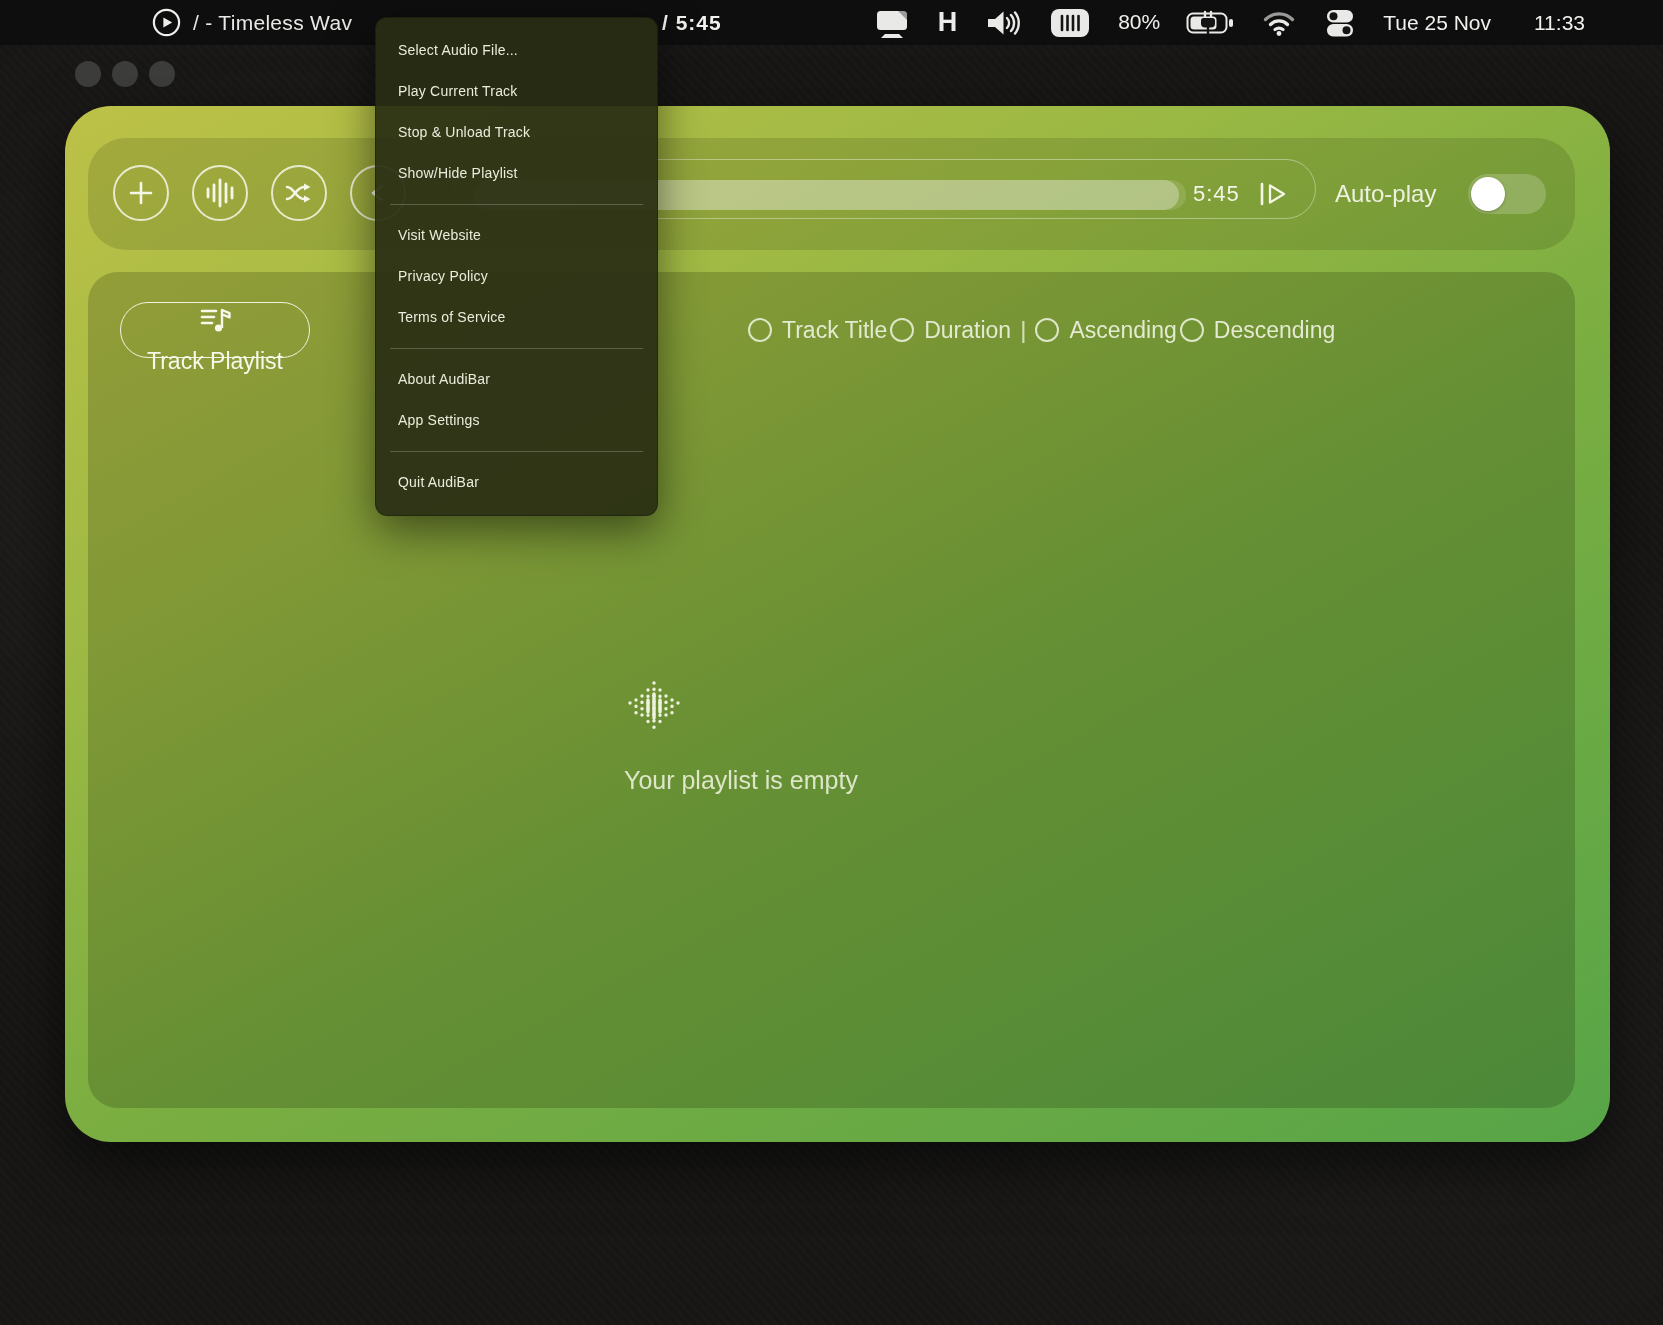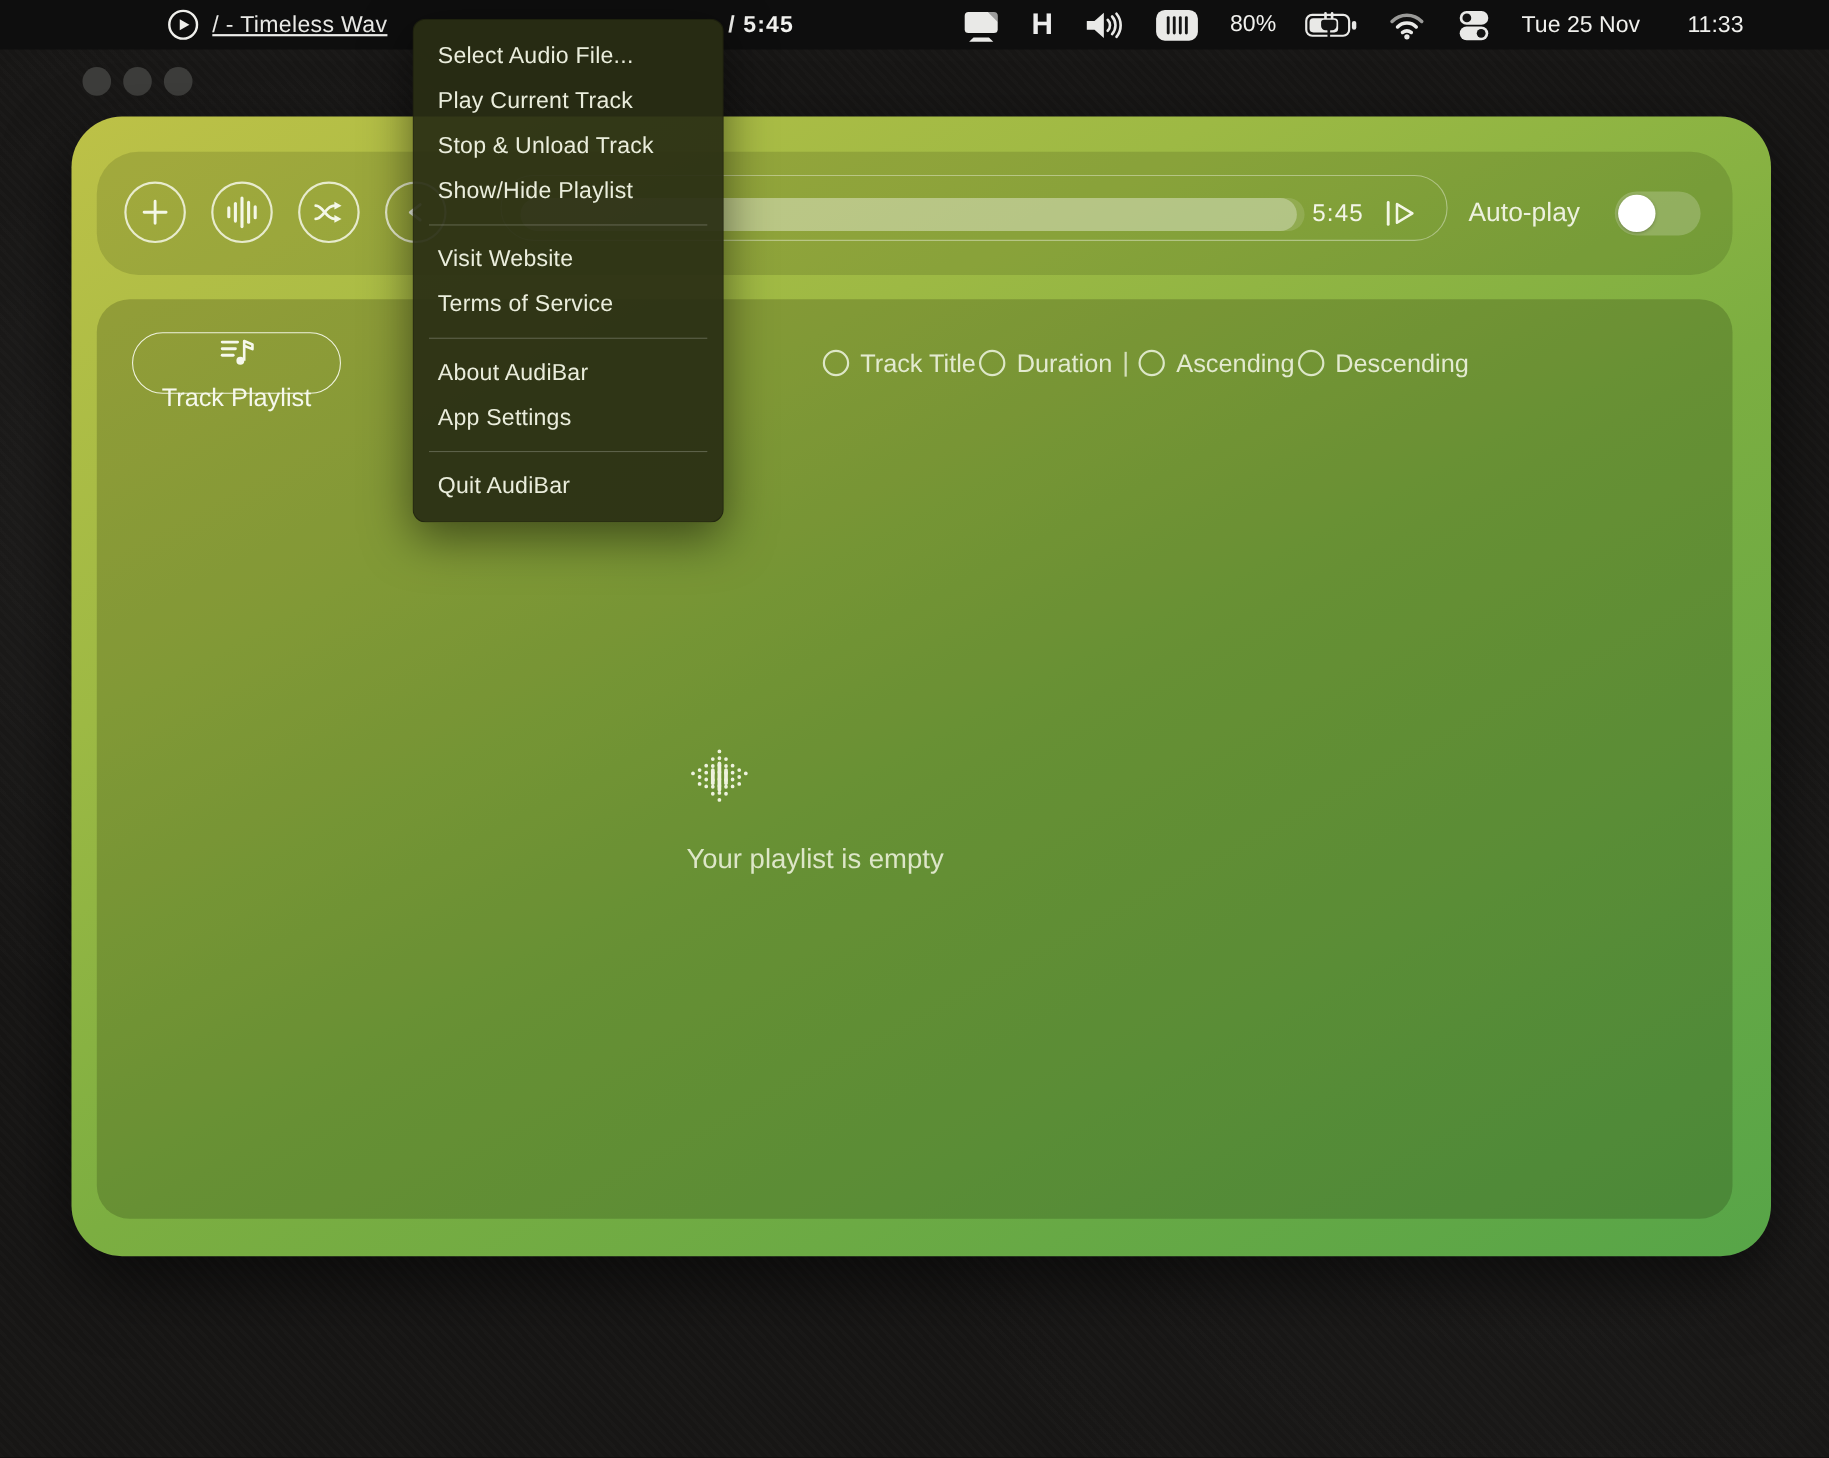--- a/index.html
+++ b/index.html
@@ -7,21 +7,21 @@
     font-family:"Liberation Sans", sans-serif;
     background:
       radial-gradient(1200px 800px at 18% 35%, rgba(255,255,255,0.035), transparent 60%),
       radial-gradient(1100px 900px at 85% 75%, rgba(255,255,255,0.02), transparent 60%),
       repeating-linear-gradient(47deg, rgba(255,255,255,0.012) 0 3px, rgba(0,0,0,0.02) 3px 7px),
       #171615;}
 
   
   .menubar{position:absolute;left:0;top:0;width:100%;height:45px;background:rgba(14,14,14,0.97);
     color:#ededea;}
-  .mb-left{position:absolute;left:152px;top:0;height:45px;display:flex;align-items:center;gap:12px;text-decoration:underline;}
+  .mb-left{position:absolute;left:152px;top:0;height:45px;display:flex;align-items:center;gap:12px;}
   .mb-title{font-size:21px;font-weight:500;color:#e9e9e6;letter-spacing:.3px;white-space:nowrap;}
   .mb-title-right{position:absolute;left:662px;top:0;height:45px;display:flex;align-items:center;
     font-size:21px;font-weight:600;color:#f2f2ef;letter-spacing:1px;}
   .mb-right{position:absolute;right:78px;top:0;height:45px;display:flex;align-items:center;gap:27px;}
   .mb-right .txt{font-size:21px;font-weight:500;color:#f0f0ed;white-space:nowrap;}
   .mb-batt-group{display:flex;align-items:flex-start;gap:26px;}
   .mb-time{margin-left:16px;}
   .mb-icon{display:flex;align-items:center;justify-content:center;}
   .h-glyph{font-size:27px;font-weight:700;color:#ececec;line-height:1;}
 
@@ -68,21 +68,21 @@
     box-sizing:border-box;background:transparent;}
   .radio-sep{color:rgba(235,241,220,0.8);font-size:24px;padding:0 6px;}
 
   .empty-state{position:absolute;left:536px;top:404px;width:480px;text-align:left;}
   .empty-state .msg{margin-top:26px;font-size:25px;color:#dde6c8;}
 
   
   .menu{position:absolute;left:375px;top:17px;width:283px;border-radius:12px;
     background:rgba(41,45,19,0.93);box-shadow:0 14px 44px rgba(0,0,0,0.5);
     padding:12px 0;box-sizing:border-box;border:1px solid rgba(0,0,0,0.25);}
-  .menu-item{height:41px;line-height:41px;padding:0 22px;font-size:21px;color:#eaeddc;
+  .menu-item{height:41px;line-height:41px;padding:0 22px;font-size:14px;color:#eaeddc;
     letter-spacing:.2px;white-space:nowrap;cursor:pointer;}
   .menu-div{height:1px;background:rgba(255,255,255,0.22);margin:10px 14px;}
 
   svg{display:block;}
 </style>
 </head>
 <body>
 
 <div id="screen">
 
@@ -290,20 +290,21 @@
     </div>
   </div>
 
   <div class="menu">
     <div class="menu-item">Select Audio File...</div>
     <div class="menu-item">Play Current Track</div>
     <div class="menu-item">Stop &amp; Unload Track</div>
     <div class="menu-item">Show/Hide Playlist</div>
     <div class="menu-div"></div>
     <div class="menu-item">Visit Website</div>
+    <div class="menu-item">Privacy Policy</div>
     <div class="menu-item">Terms of Service</div>
     <div class="menu-div"></div>
     <div class="menu-item">About AudiBar</div>
     <div class="menu-item">App Settings</div>
     <div class="menu-div"></div>
     <div class="menu-item">Quit AudiBar</div>
   </div>
 
 </div>
 

